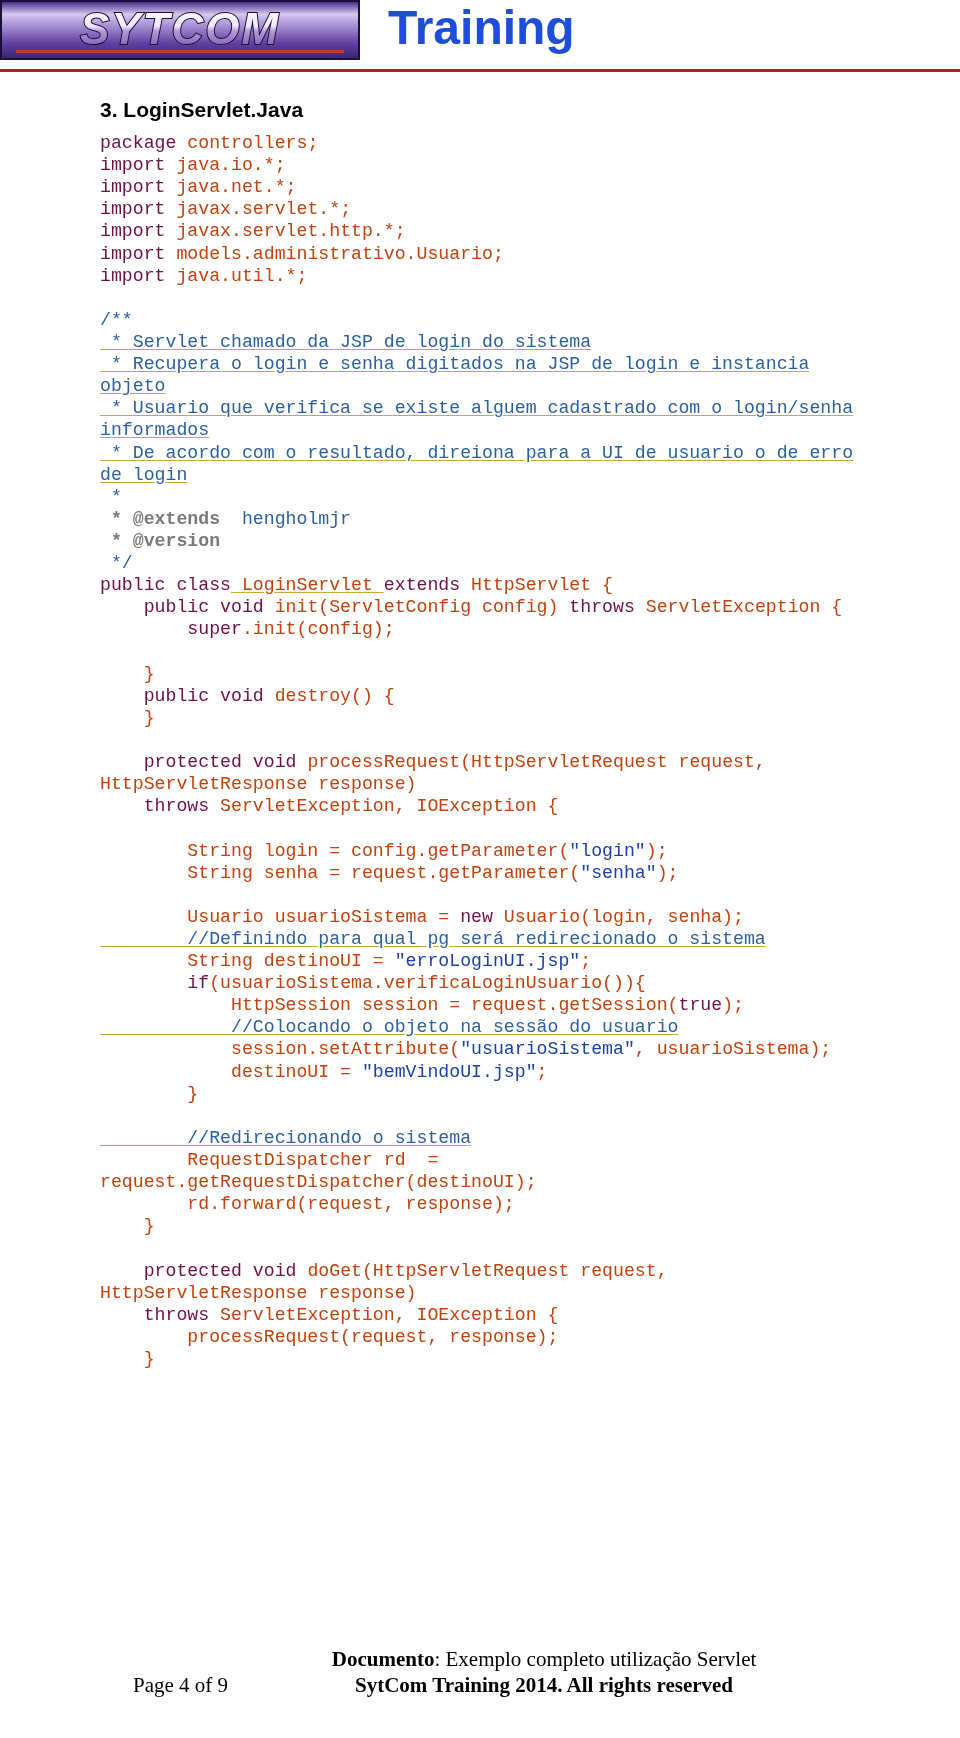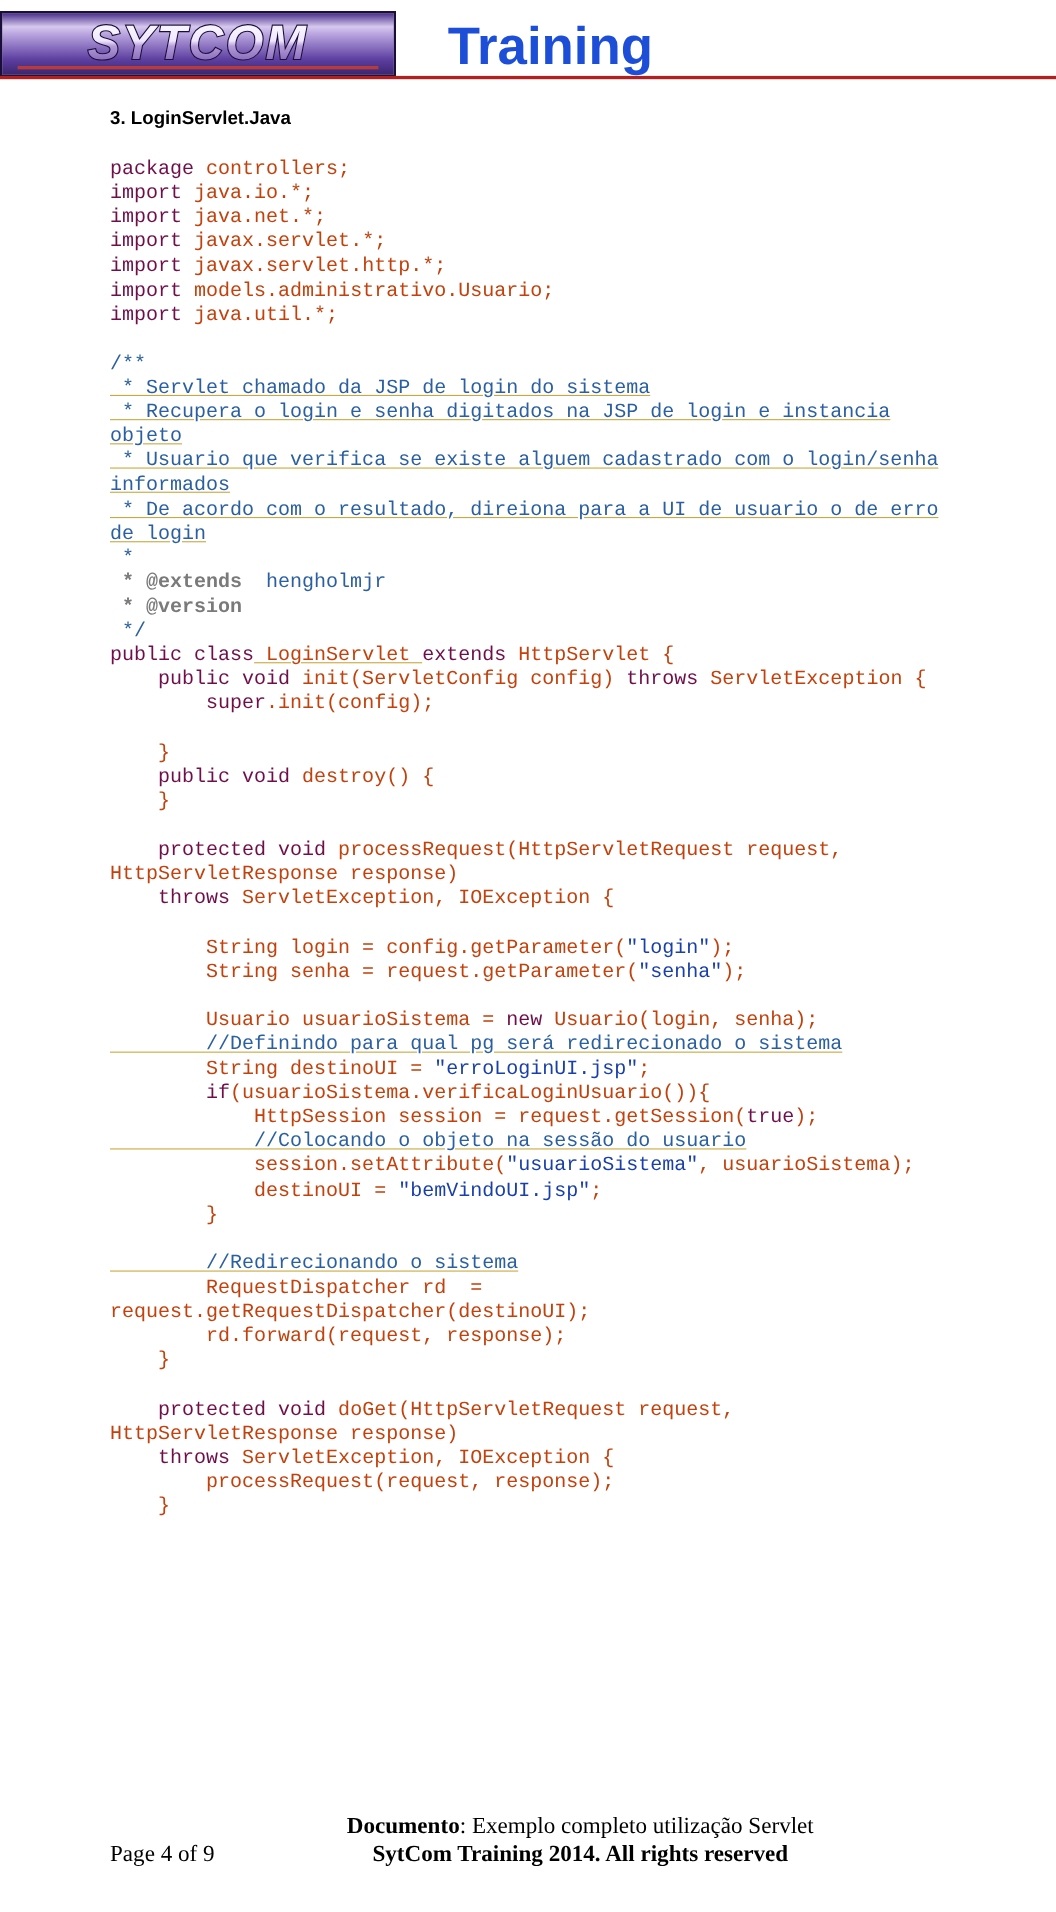--- a/index.html
+++ b/index.html
@@ -20,22 +20,21 @@
     padding: 0 100px 0 100px;
   }
   
   .banner {
     position: relative;
     height: 70px;
     margin-left: -100px;
     margin-right: -100px;
     width: 960px;
     display: flex;
-    align-items: flex-end;
-    gap: 19px;
+    align-items: flex-start;
   }
   .banner-logo {
     width: 360px;
     background: linear-gradient(to bottom, #4a2f8a 0%, #d6c8ee 22%, #b7a2dd 35%, #5d3fa0 75%, #3b2570 100%);
     border: 2px solid #1a0f3a;
     box-sizing: border-box;
     display: flex;
     align-items: center;
     justify-content: center;
     overflow: hidden;
@@ -56,23 +55,23 @@
     left: 0; right: 0;
     bottom: -2px;
     height: 3px;
     background: #b32020;
   }
 
   
   h3.section {
     font-family: Verdana, Geneva, sans-serif;
     font-weight: 700;
-    font-size: 17px;
+    font-size: 21px;
     color: #000;
-    margin: 28px 0 25px 0;
+    margin: 28px 0 10px 0;
   }
 
   
   pre.code {
     font-family: "Courier New", Courier, monospace;
     font-size: 18.2px;
     line-height: 1.215;
     white-space: pre;
     margin: 0;
     padding: 0;
@@ -88,21 +87,21 @@
   .footer {
     position: absolute;
     left: 100px;
     right: 100px;
     bottom: 40px;
     font-family: "Times New Roman", Times, serif;
     font-size: 21px;
     display: flex;
     align-items: flex-end;
   }
-  .footer .pageno { white-space: nowrap; }
+  .footer .pageno { white-space: nowrap; margin-left: 33px; }
   .footer .centerblock {
     flex: 1;
     text-align: center;
     line-height: 1.25;
     margin-top: 44px;
   }
   .footer .centerblock .l1 b { font-weight: 700; }
   .footer .centerblock .l2 { font-weight: 700; }
 </style>
 </head>

